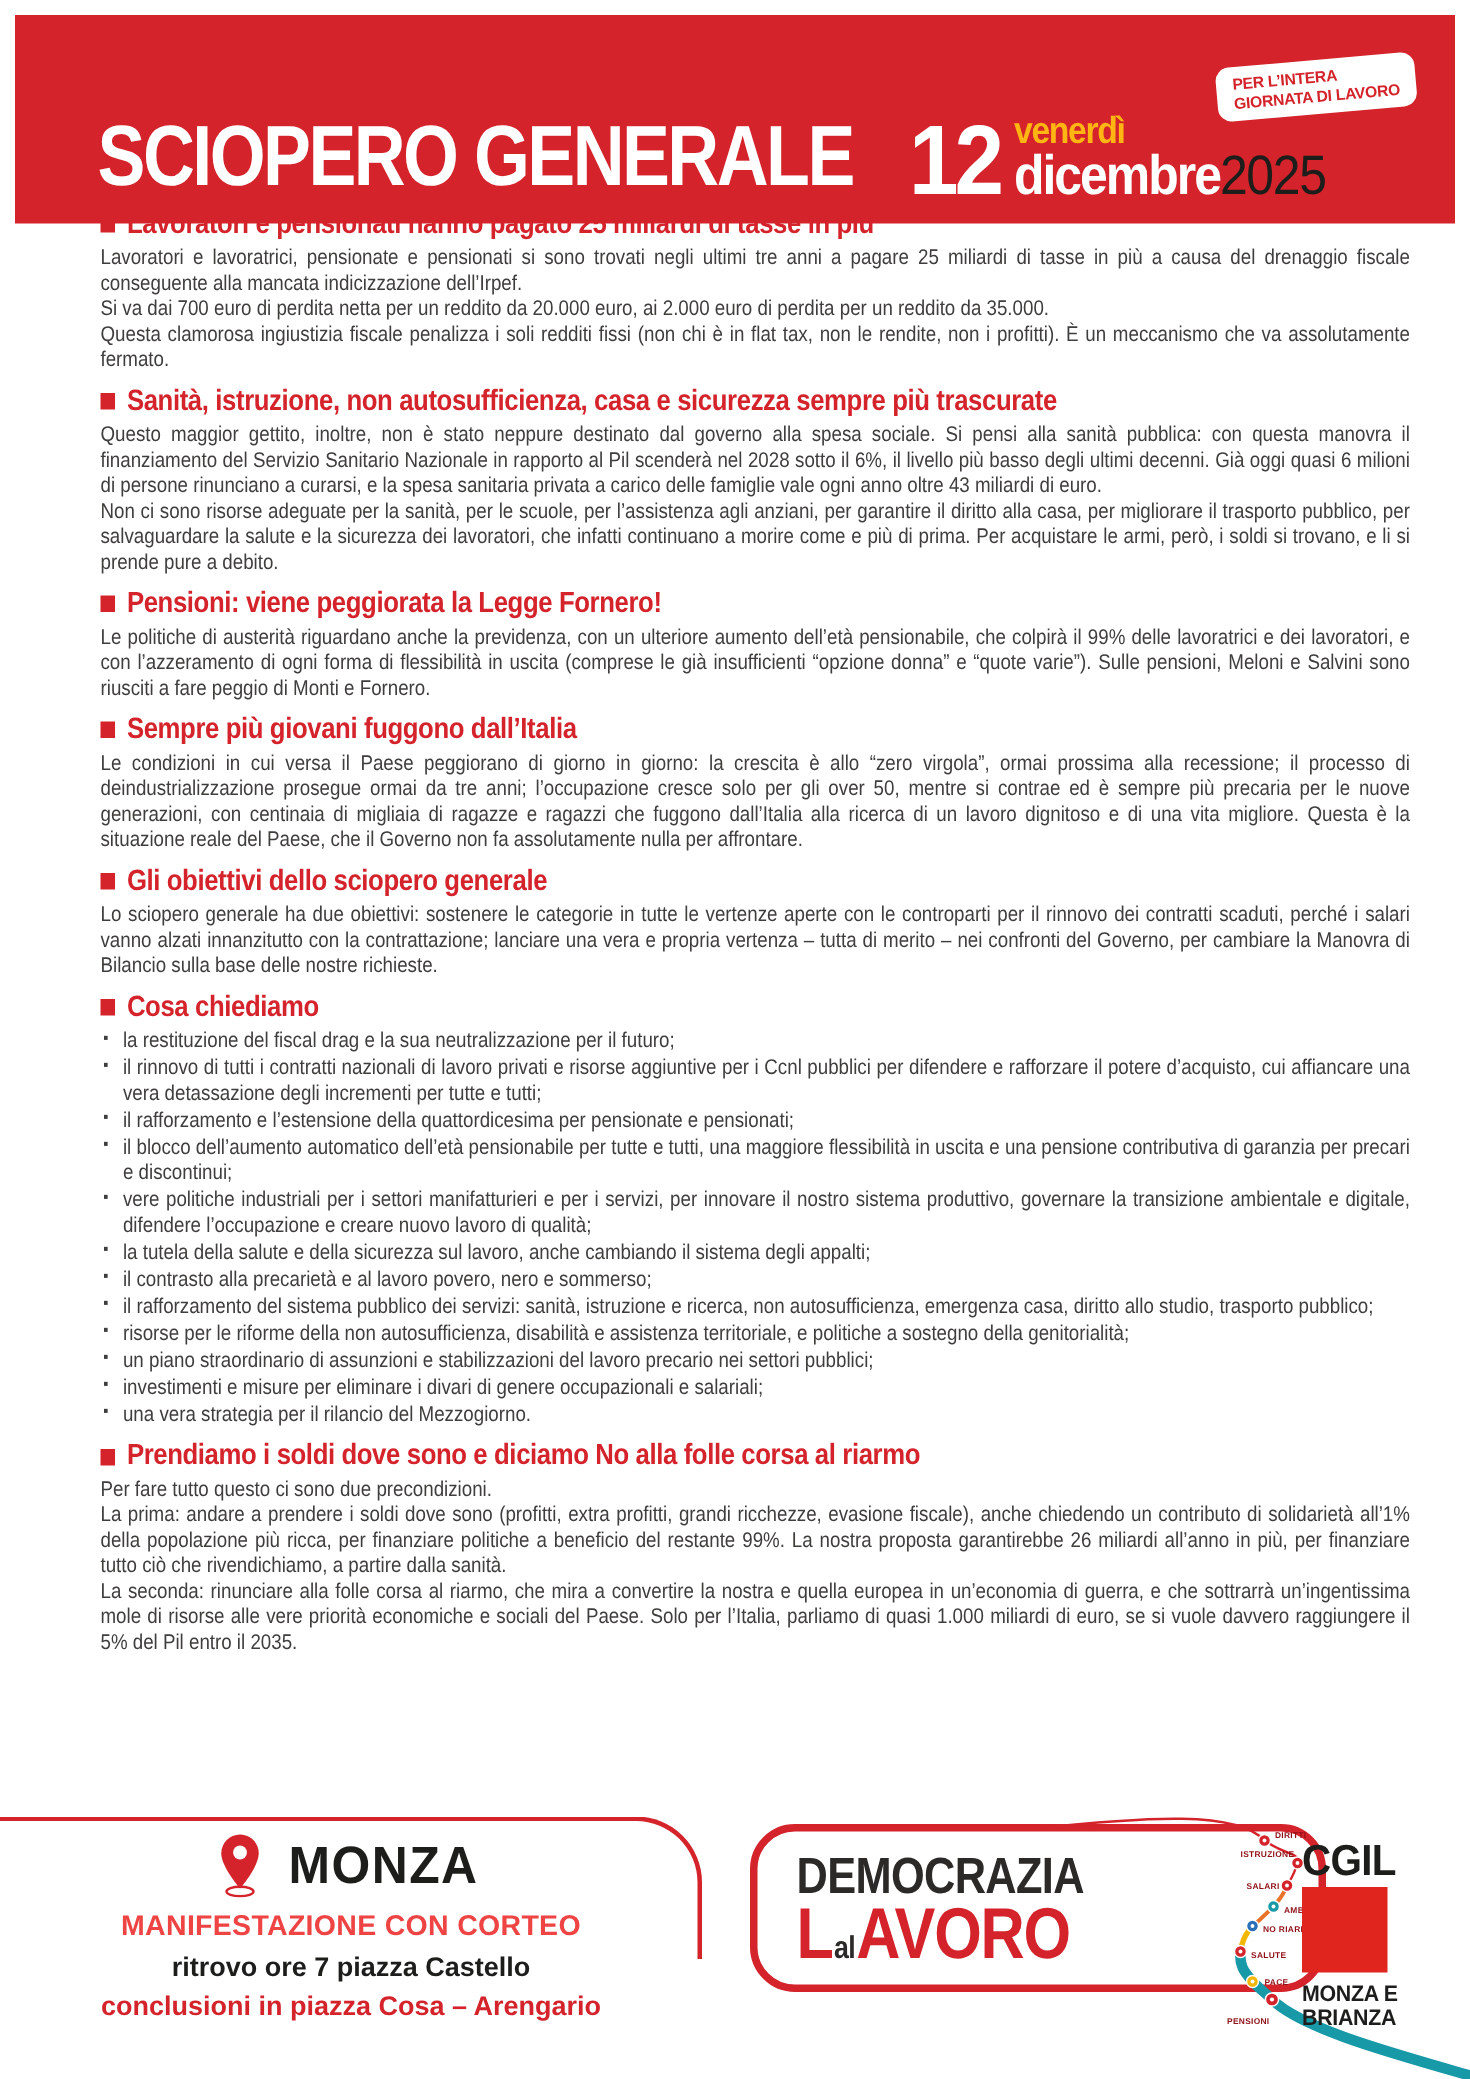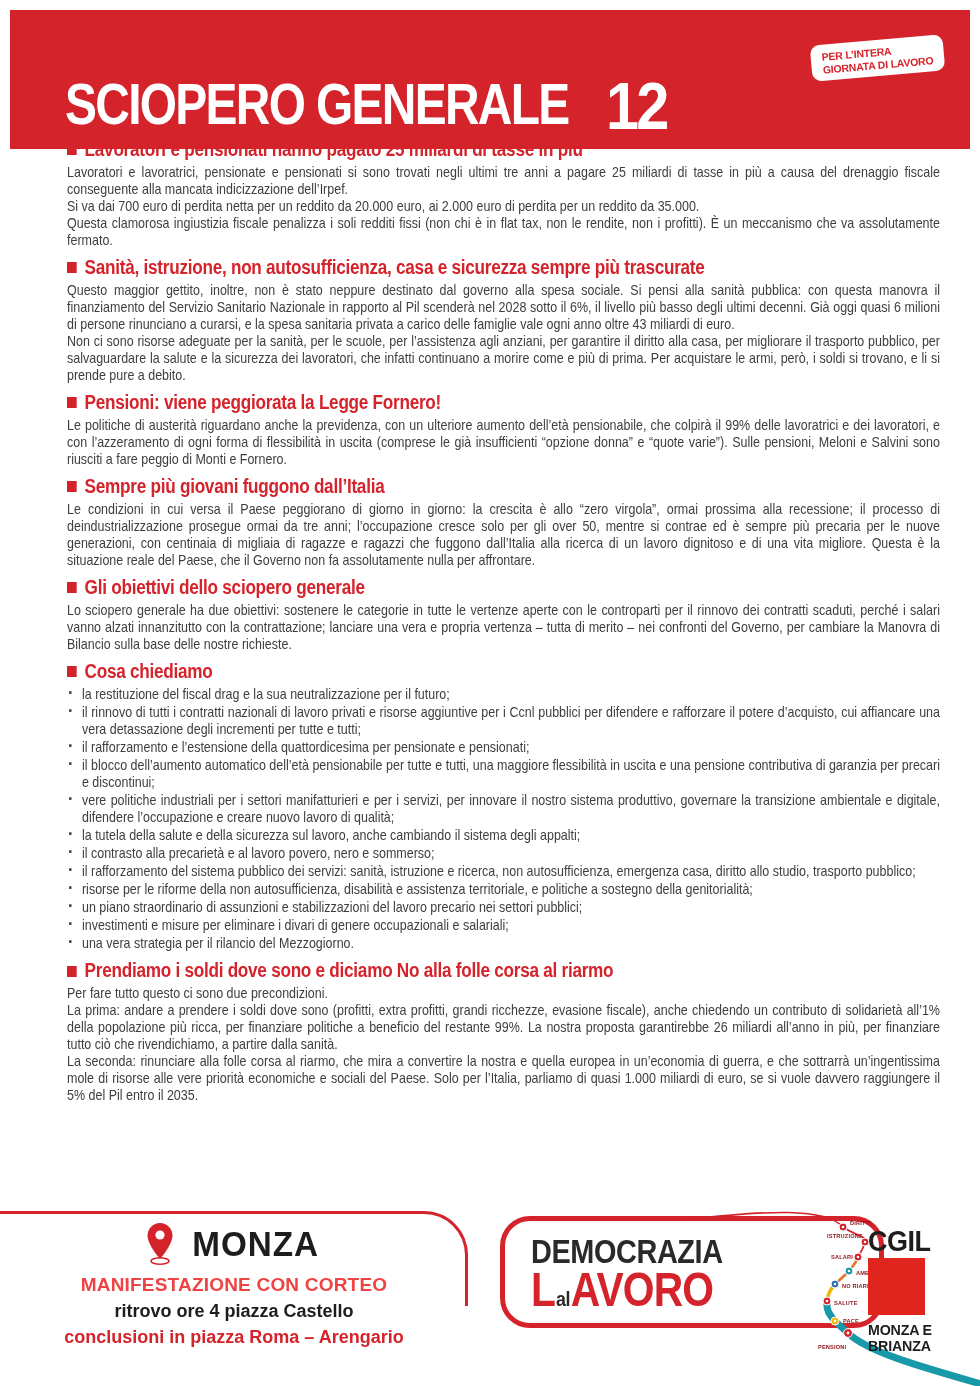--- a/index.html
+++ b/index.html
@@ -85,20 +85,27 @@
   .cgil-square{width:57px;height:57px;background:#e0251f;margin-top:4px;}
   .cgil-region{color:#1d1d1b;font-weight:700;font-size:15px;line-height:1.08;margin-top:7px;letter-spacing:-.2px;transform:scaleX(.95);transform-origin:0 0;}
 </style>
 </head>
 <body>
 
 <header class="banner">
   <div class="banner-title">SCIOPERO GENERALE</div>
   <div class="date-block">
     <div class="date-day">12</div>
+    <div class="date-stack">
+      <div class="date-weekday">venerdì</div>
+      <div class="date-monthrow">
+        <span class="date-month">dicembre</span>
+          <span class="date-year">2025</span>
+      </div>
+    </div>
   </div>
   <div class="badge">
     <div>PER L’INTERA</div>
     <div>GIORNATA DI LAVORO</div>
   </div>
 </header>
 
 <main class="content">
 
   <h2 class="sec-h">
@@ -168,22 +175,22 @@
 <div class="venue">
   <div class="venue-row">
     <svg class="pin-icon" viewBox="0 0 30 43">
       <ellipse cx="15" cy="39" rx="9" ry="3.2" fill="none" stroke="#d4232b" stroke-width="1.6"></ellipse>
       <path d="M15 1 C8.1 1 2.5 6.6 2.5 13.5 c0 9.2 12.5 23.5 12.5 23.5 s12.5 -14.3 12.5 -23.5 C27.5 6.6 21.9 1 15 1 z" fill="#d4232b"></path>
       <circle cx="15" cy="13" r="4.6" fill="#ffffff"></circle>
     </svg>
     <span class="venue-city">MONZA</span>
   </div>
   <div class="venue-l1">MANIFESTAZIONE CON CORTEO</div>
-  <div class="venue-l2">ritrovo ore 4 piazza Castello</div>
-  <div class="venue-l3">conclusioni in piazza Roma – Arengario</div>
+  <div class="venue-l2">ritrovo ore 7 piazza Castello</div>
+  <div class="venue-l3">conclusioni in piazza Cosa – Arengario</div>
 </div>
 
 <div class="dal-box">
   <div class="dal-line1">DEMOCRAZIA</div>
   <div class="dal-line2">
     <span class="dal-l">L</span>
       <span class="dal-al">al</span>
       <span class="dal-avoro">AVORO</span>
   </div>
 </div>

